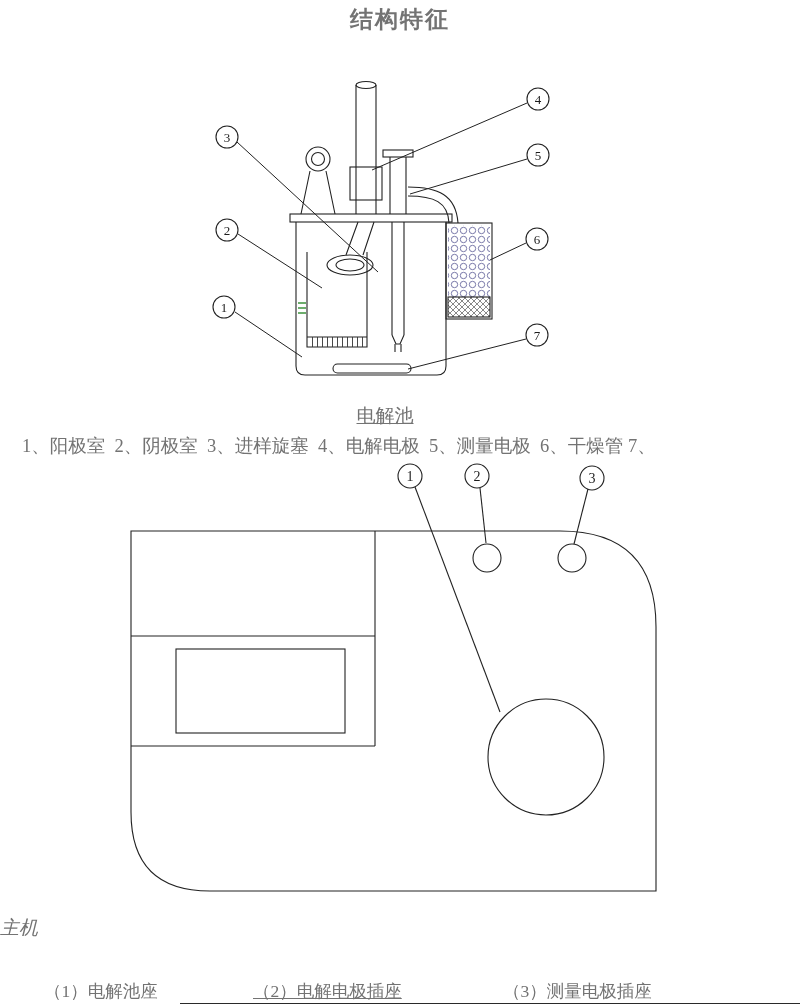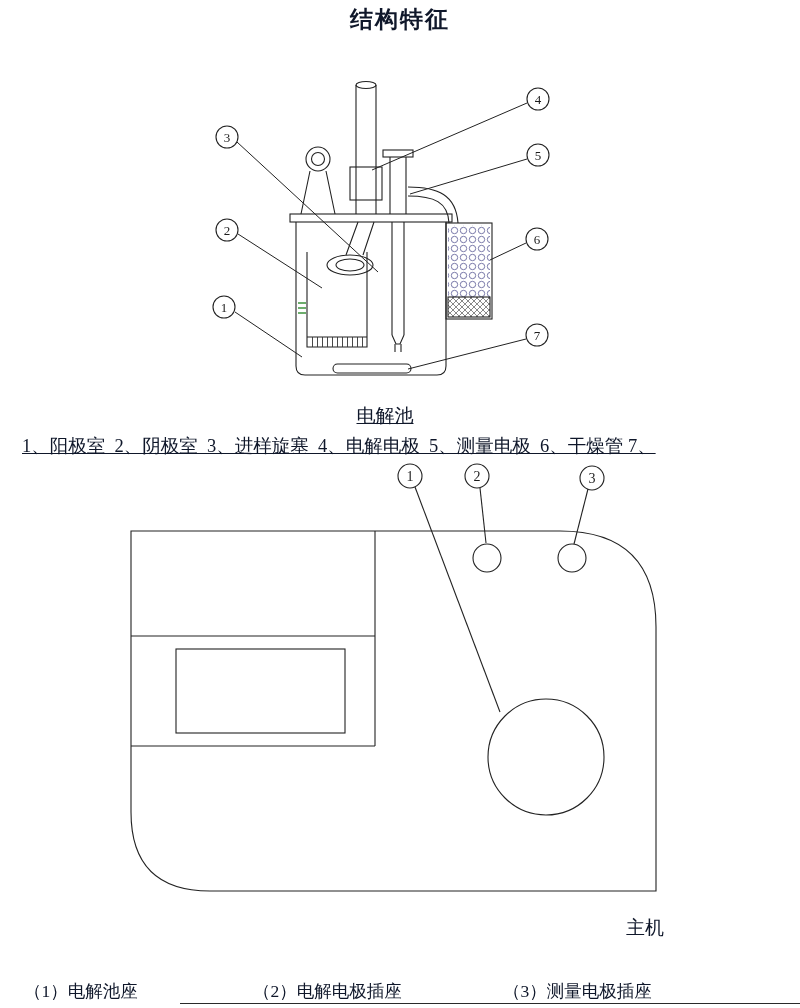--- a/index.html
+++ b/index.html
@@ -1,33 +1,33 @@
 <!DOCTYPE html>
 <html><head>
 <meta charset="utf-8">
 <style>
   html,body{margin:0;padding:0;background:#ffffff;}
   #page{
     position:relative;width:800px;height:1008px;background:#ffffff;overflow:hidden;
-    font-family:"Liberation Serif","DejaVu Serif",serif;color:#0f172a;
+    font-family:"Liberation Serif","DejaVu Serif",serif;color:#737373;
   }
   .abs{position:absolute;}
   #title{
     top:4px;left:0;width:800px;text-align:center;
     font-size:23px;font-weight:bold;letter-spacing:2px;
   }
   #cell-svg{top:55px;left:0;}
   #main-svg{top:460px;left:0;}
   #cell-caption{top:403px;left:0;width:770px;text-align:center;font-size:19px;text-decoration:underline;}
-  #legend{top:432px;left:22px;width:760px;font-size:18.5px;line-height:28px;text-decoration:underline;}
+  #legend{top:432px;left:22px;width:760px;font-size:18.5px;line-height:28px;}
   #legend span{display:block;white-space:pre-wrap;}
-  #main-caption{top:915px;left:0;width:664px;text-align:right;font-size:19px;}
+  #main-caption{top:915px;left:0;width:664px;text-align:left;font-size:19px;font-style:italic;}
   .bottom-item{top:979px;font-size:17.5px;}
-  #bl-1{left:24px;font-family:Liberation Serif, serif;}
-  #bl-2{left:253px;}
+  #bl-1{left:44px;font-family:Liberation Serif, serif;}
+  #bl-2{left:253px;text-decoration:underline;}
   #bl-3{left:503px;}
   #bottom-rule{top:1003px;left:180px;width:620px;height:1px;background:#2a2a2a;}
   svg text{font-family:"Liberation Serif","DejaVu Serif",serif;fill:#1c1c1c;}
   .callout-num{font-size:13px;}
   .callout-num-main{font-size:14px;}
 </style>
 </head>
 <body>
 
 <div id="page">

